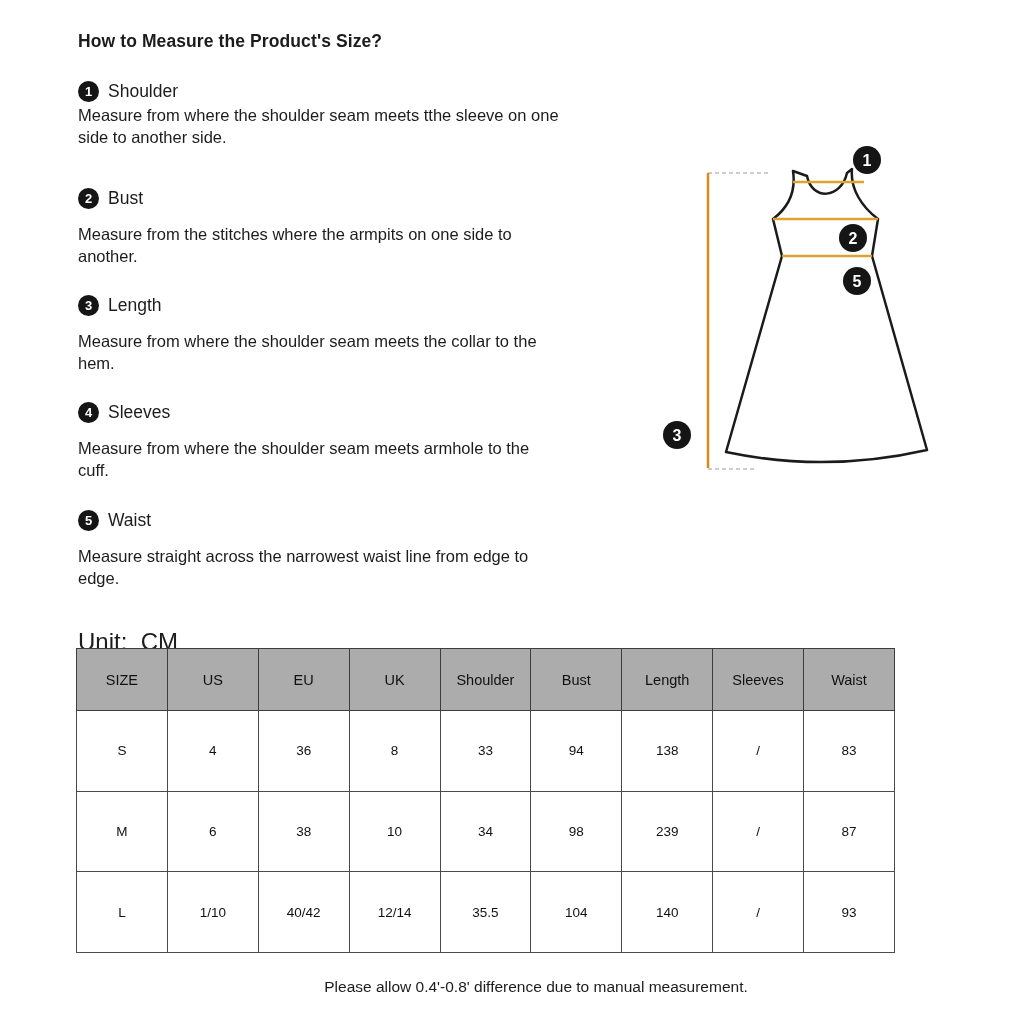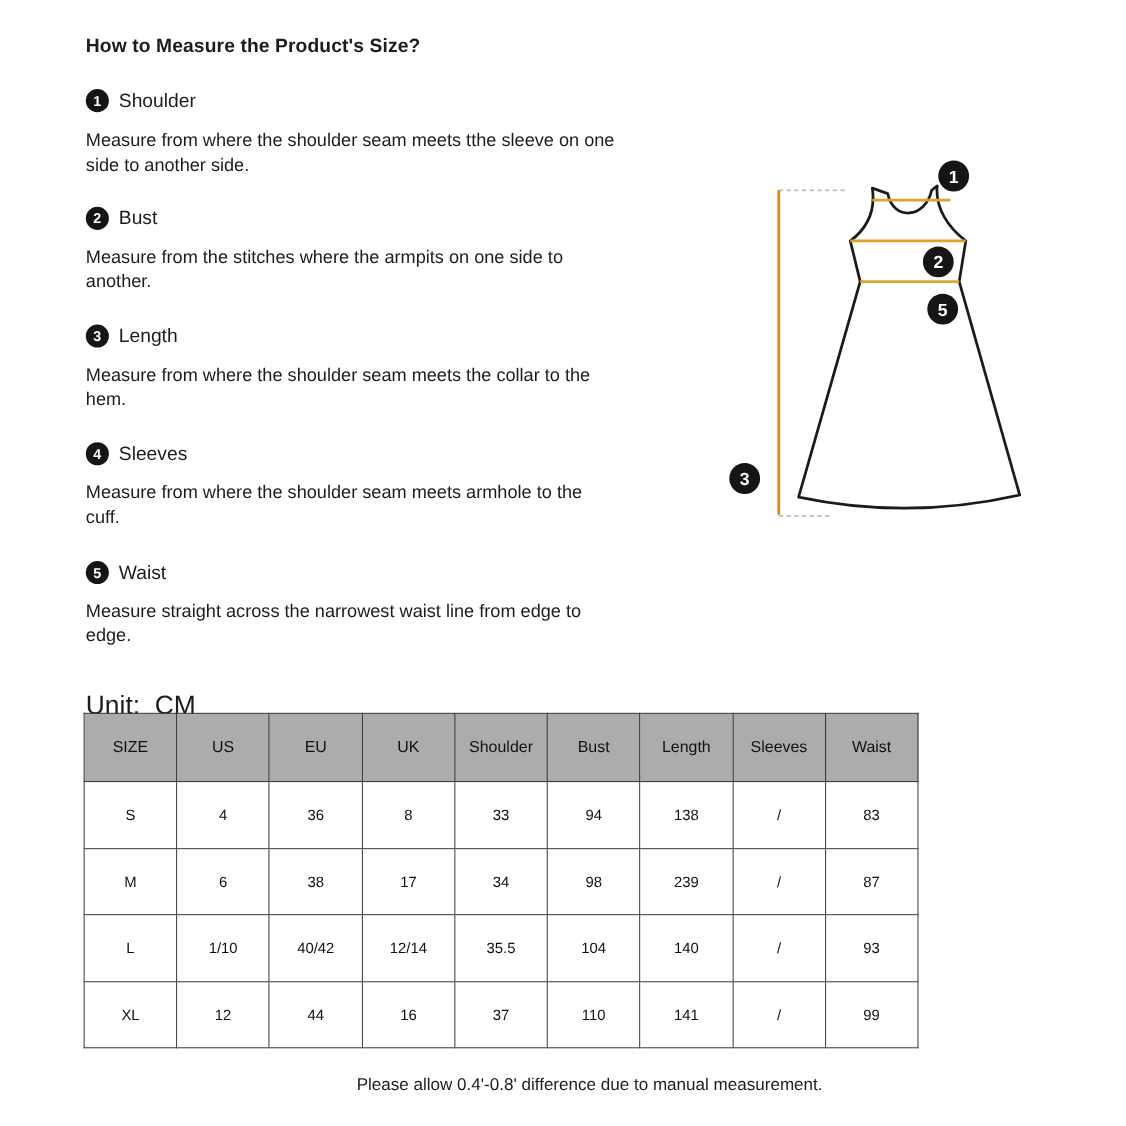--- a/index.html
+++ b/index.html
@@ -51,21 +51,21 @@
 
   .unit-line {
     left: 78px; top: 628px;
     font-size: 24px;
     white-space: pre;
   }
 
   
   .size-table-wrap { left: 76px; top: 648px; width: 876px; height: 305px; }
   table.size-table {
-    width: 759px; height: 305px;
+    width: 819px; height: 305px;
     border-collapse: collapse;
     table-layout: fixed;
     font-family: "Liberation Sans", "DejaVu Sans", sans-serif;
     font-stretch: condensed;
     border-radius: 15px;
   }
   .size-table th, .size-table td {
     border: 1.5px solid #4a4a4a;
     text-align: center;
     vertical-align: middle;
@@ -93,21 +93,21 @@
 </style>
 </head>
 <body>
 
 <div class="abs page-title">How to Measure the Product's Size?</div>
 
 <div class="abs section-heading" style="top:80px">
   <span class="num-badge">1</span>
   <span class="section-label">Shoulder</span>
 </div>
-<div class="abs section-desc" style="top:117px">Measure from where the shoulder seam meets tthe sleeve on one
+<div class="abs section-desc" style="top:104px">Measure from where the shoulder seam meets tthe sleeve on one
 side to another side.</div>
 
 <div class="abs section-heading" style="top:187px">
   <span class="num-badge">2</span>
   <span class="section-label">Bust</span>
 </div>
 <div class="abs section-desc" style="top:223px">Measure from the stitches where the armpits on one side to
 another.</div>
 
 <div class="abs section-heading" style="top:294px">
@@ -199,46 +199,35 @@
         <td>33</td>
         <td>94</td>
         <td>138</td>
         <td>/</td>
         <td>83</td>
       </tr>
       <tr>
         <td>M</td>
         <td>6</td>
         <td>38</td>
-        <td>17</td>
+        <td>10</td>
         <td>34</td>
         <td>98</td>
         <td>239</td>
         <td>/</td>
         <td>87</td>
       </tr>
       <tr>
         <td>L</td>
         <td>1/10</td>
         <td>40/42</td>
         <td>12/14</td>
         <td>35.5</td>
         <td>104</td>
         <td>140</td>
         <td>/</td>
         <td>93</td>
       </tr>
-      <tr>
-        <td>XL</td>
-        <td>12</td>
-        <td>44</td>
-        <td>16</td>
-        <td>37</td>
-        <td>110</td>
-        <td>141</td>
-        <td>/</td>
-        <td>99</td>
-      </tr>
     </tbody>
   </table>
 </div>
 
 <div class="abs footer-note">Please allow 0.4'-0.8' difference due to manual measurement.</div>
 
 </body></html>

